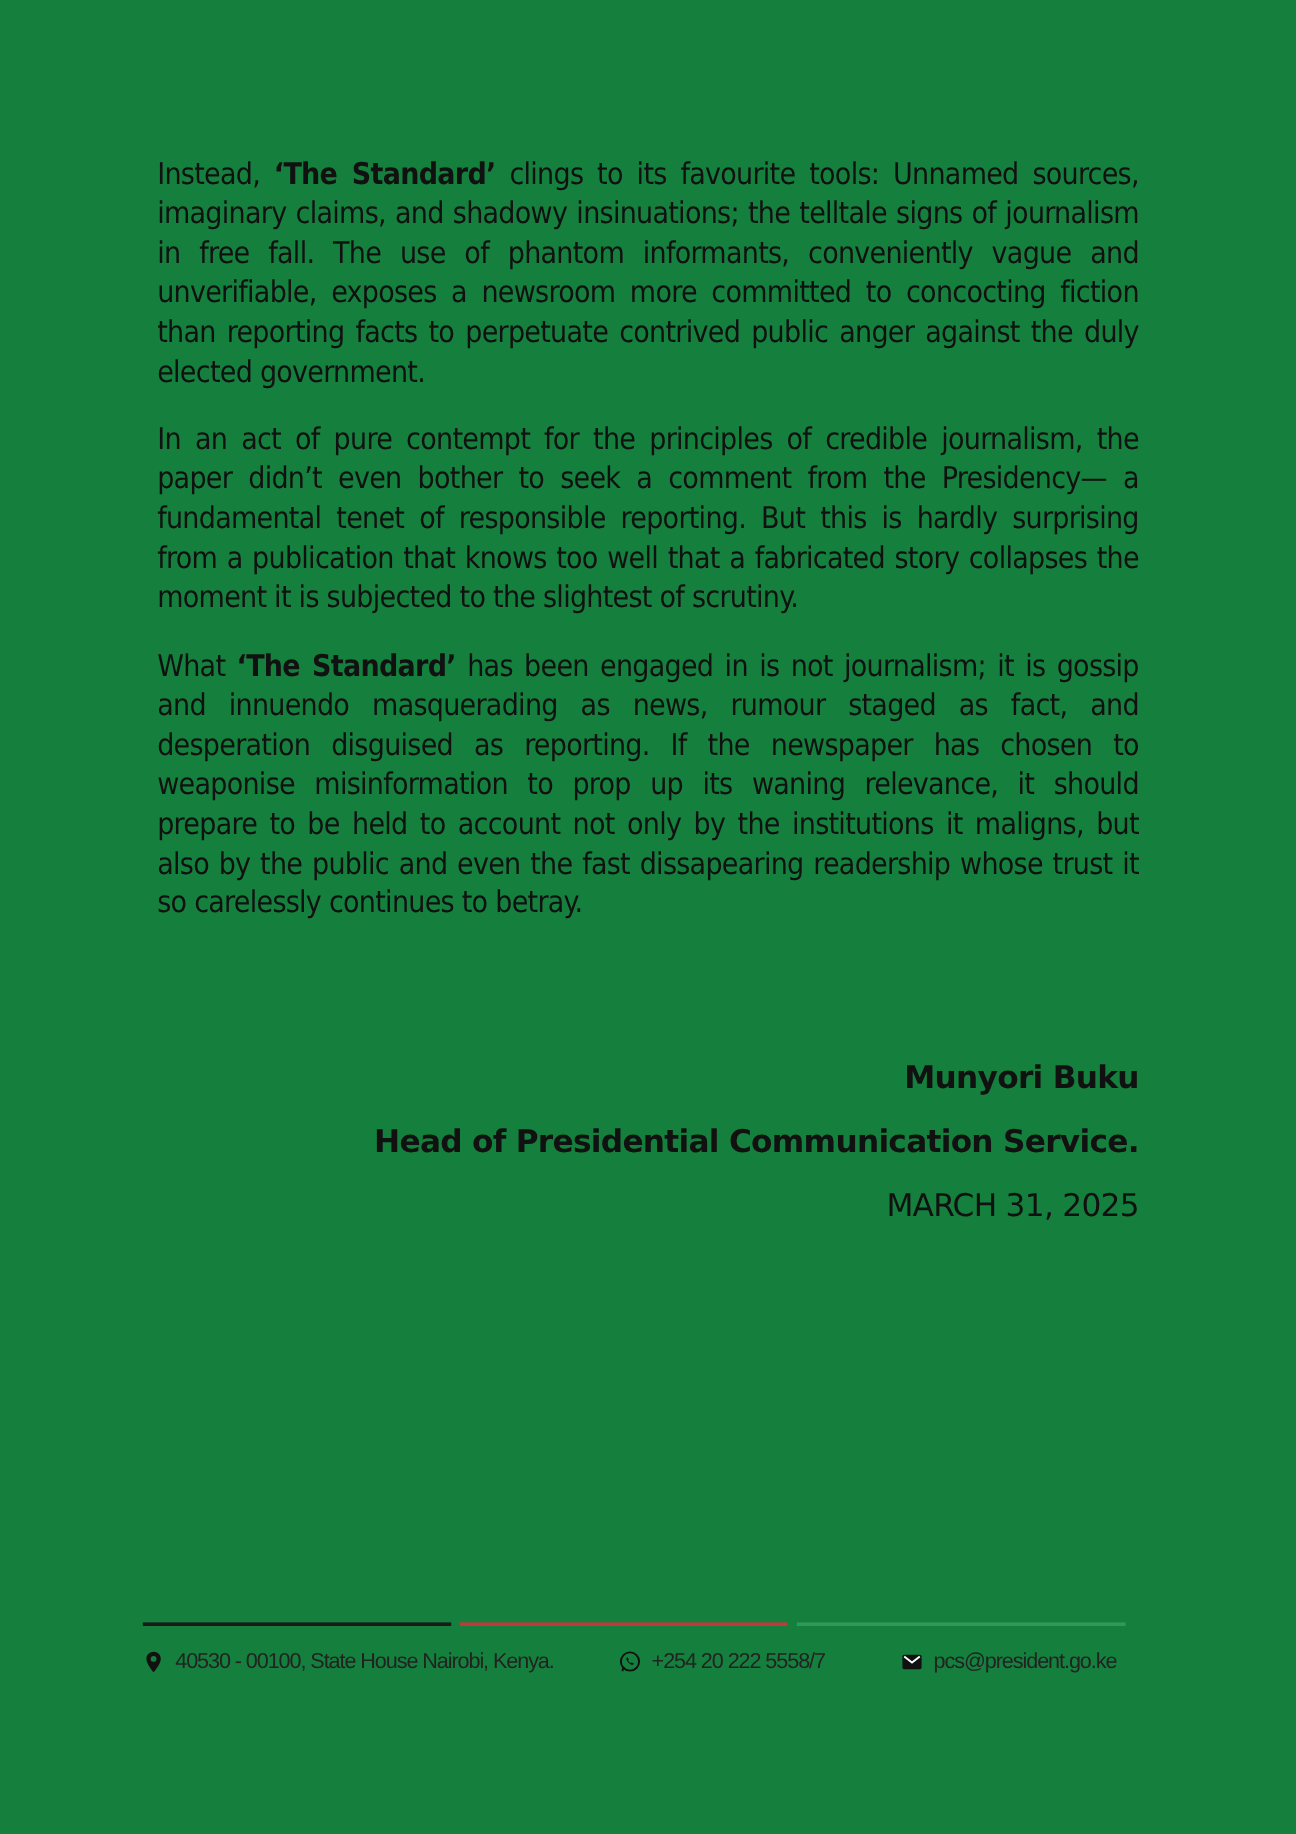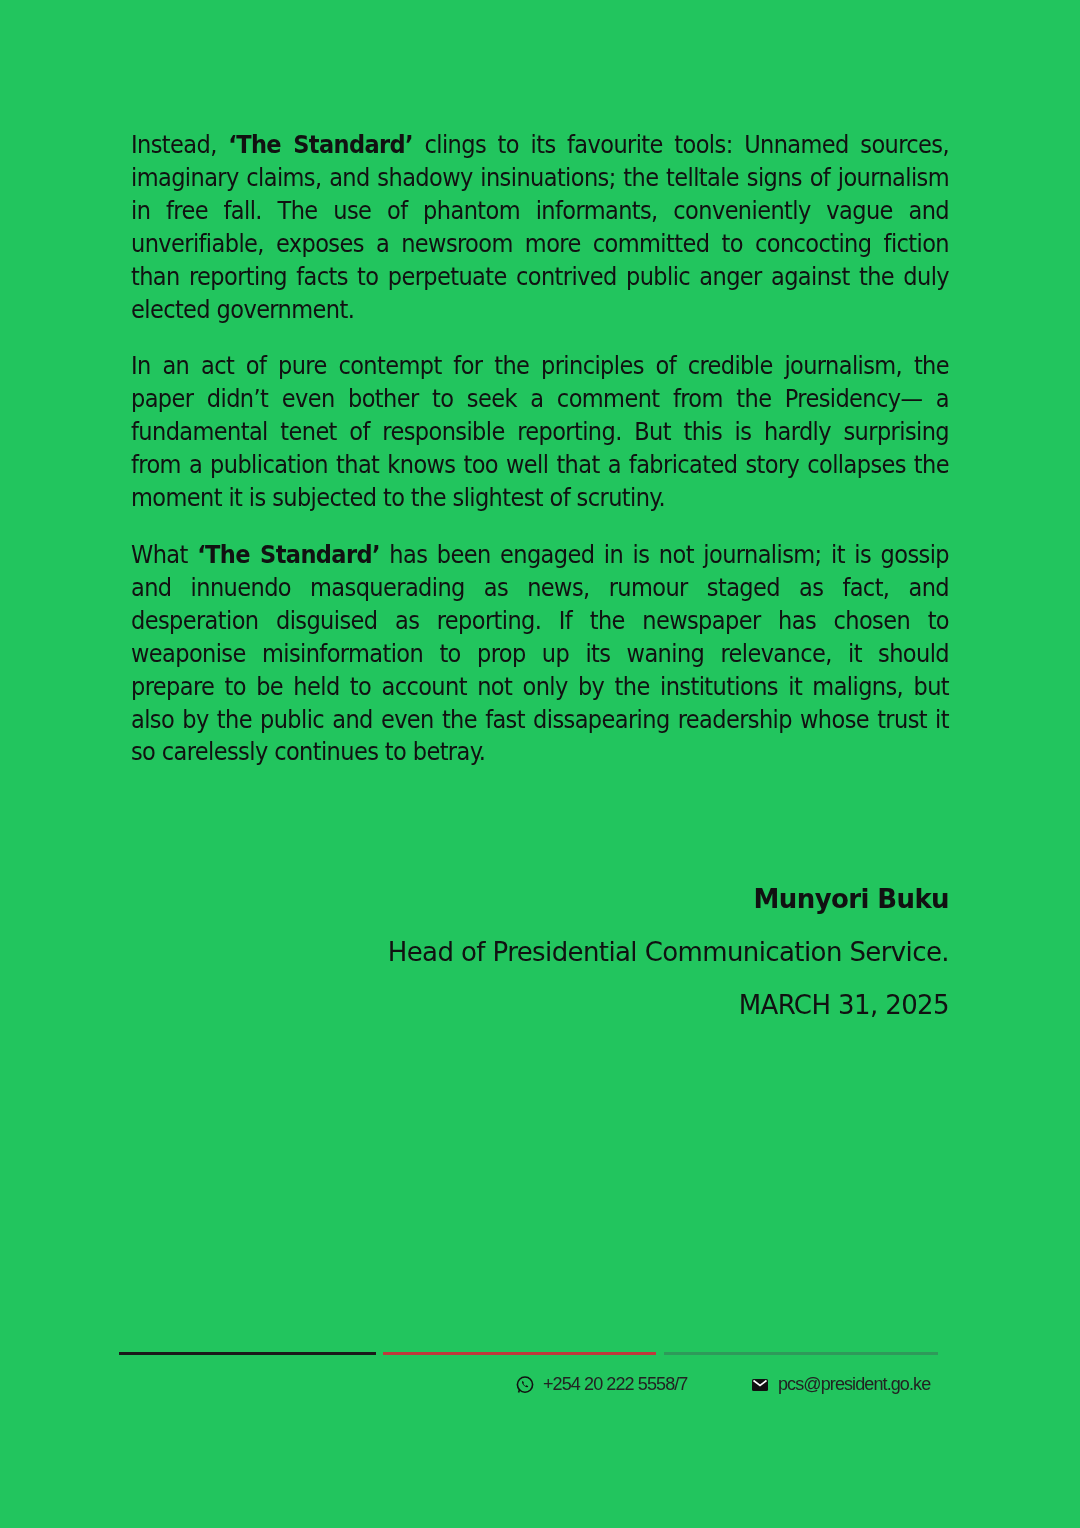--- a/index.html
+++ b/index.html
@@ -1,28 +1,28 @@
 <!DOCTYPE html>
 <html><head>
   <meta charset="utf-8">
   <style>
     html, body { margin: 0; padding: 0; background: #ffffff; }
     body { width: 1080px; height: 1528px; position: relative; overflow: hidden; }
-    .page { position: absolute; left: 0; top: 0; width: 1080px; height: 1528px; background: #22c55e; }
+    .page { position: absolute; left: 0; top: 0; width: 1080px; height: 1528px; background: #15803d; }
     .body-text {
       position: absolute; left: 131px; top: 129px; width: 818px;
       font-family: "DejaVu Sans", sans-serif; font-size: 25px; line-height: 32.9px;
       color: #111; letter-spacing: -0.6px; word-spacing: 0px;
       font-stretch: condensed;
     }
     .para { text-align: justify; margin: 0 0 24px 0; transform-origin: left top; }
     .para strong { font-weight: bold; }
     .sig { position: absolute; right: 131px; text-align: center; font-family: "DejaVu Sans", sans-serif; color: #111; letter-spacing: -0.6px; }
     .sig-name { top: 884px; font-size: 26px; font-weight: bold; }
-    .sig-title { top: 937px; font-size: 26px; font-weight: normal; }
+    .sig-title { top: 937px; font-size: 26px; font-weight: bold; }
     .sig-date { top: 990px; font-size: 26px; }
     .rule { position: absolute; top: 1352px; height: 3px; }
     .rule.black { left: 119px; width: 257px; }
     .rule.red { left: 383px; width: 273px; }
     .rule.green { left: 664px; width: 274px; }
     .footer-item { position: absolute; top: 1374px; display: flex; align-items: center; gap: 8px; font-family: "Liberation Sans", sans-serif; font-size: 18px; color: #222; letter-spacing: -0.9px; }
     .fi-address { left: 118px; }
     .fi-phone { left: 515px; }
     .fi-email { left: 750px; justify-content: space-between; }
     .icon { display: inline-block; width: 20px; height: 20px; }
@@ -38,20 +38,28 @@
   </div>
 
   <div class="sig sig-name">Munyori Buku</div>
   <div class="sig sig-title">Head of Presidential Communication Service.</div>
   <div class="sig sig-date">MARCH 31, 2025</div>
 
   <div class="rule black" style="background: rgb(26, 26, 26);"></div>
   <div class="rule red" style="background: rgb(192, 57, 59);"></div>
   <div class="rule green" style="background: rgb(46, 154, 90);"></div>
 
+  <div class="footer-item fi-address">
+    <span class="icon">
+      <svg width="20" height="20" viewBox="0 0 20 20">
+          <path d="M10 1.5c-3.4 0-6 2.6-6 5.9 0 4.3 6 11.1 6 11.1s6-6.8 6-11.1c0-3.3-2.6-5.9-6-5.9zm0 8.3a2.4 2.4 0 1 1 0-4.8 2.4 2.4 0 0 1 0 4.8z" fill="#111"></path>
+        </svg>
+    </span>
+    <span>40530 - 00100, State House Nairobi, Kenya.</span>
+  </div>
 
   <div class="footer-item fi-phone">
     <span class="icon">
       <svg width="20" height="20" viewBox="0 0 20 20">
           <circle cx="10" cy="9.6" r="7.6" fill="none" stroke="#111" stroke-width="1.6"></circle>
           <path d="M3.6 17.6l1.1-3.6" stroke="#111" stroke-width="1.6" fill="none"></path>
           <path d="M7.2 6.6c.3-.6.7-.6 1-.2l.7 1.3c.1.3 0 .6-.3.8l-.3.3c.5 1 1.2 1.7 2.2 2.2l.3-.3c.2-.3.5-.4.8-.3l1.3.7c.4.3.4.7-.2 1-1.9 1.2-6.6-3.5-5.5-5.5z" fill="#111"></path>
         </svg>
     </span>
     <span>+254 20 222 5558/7</span>

